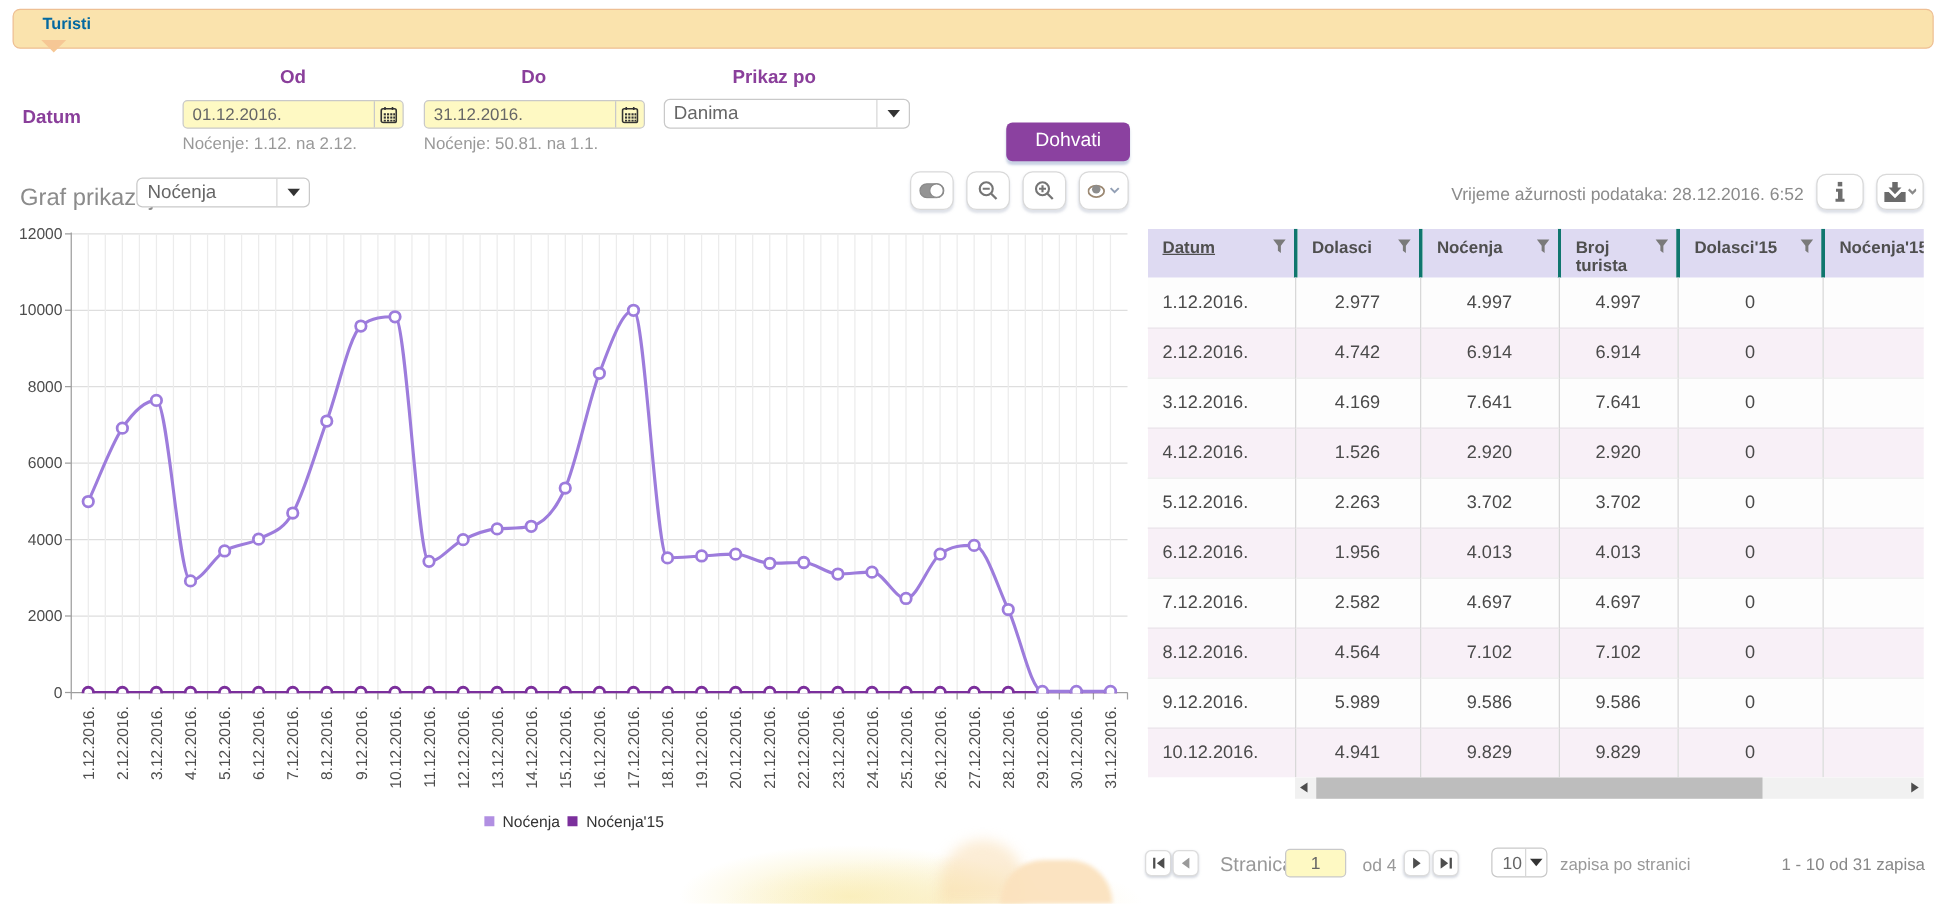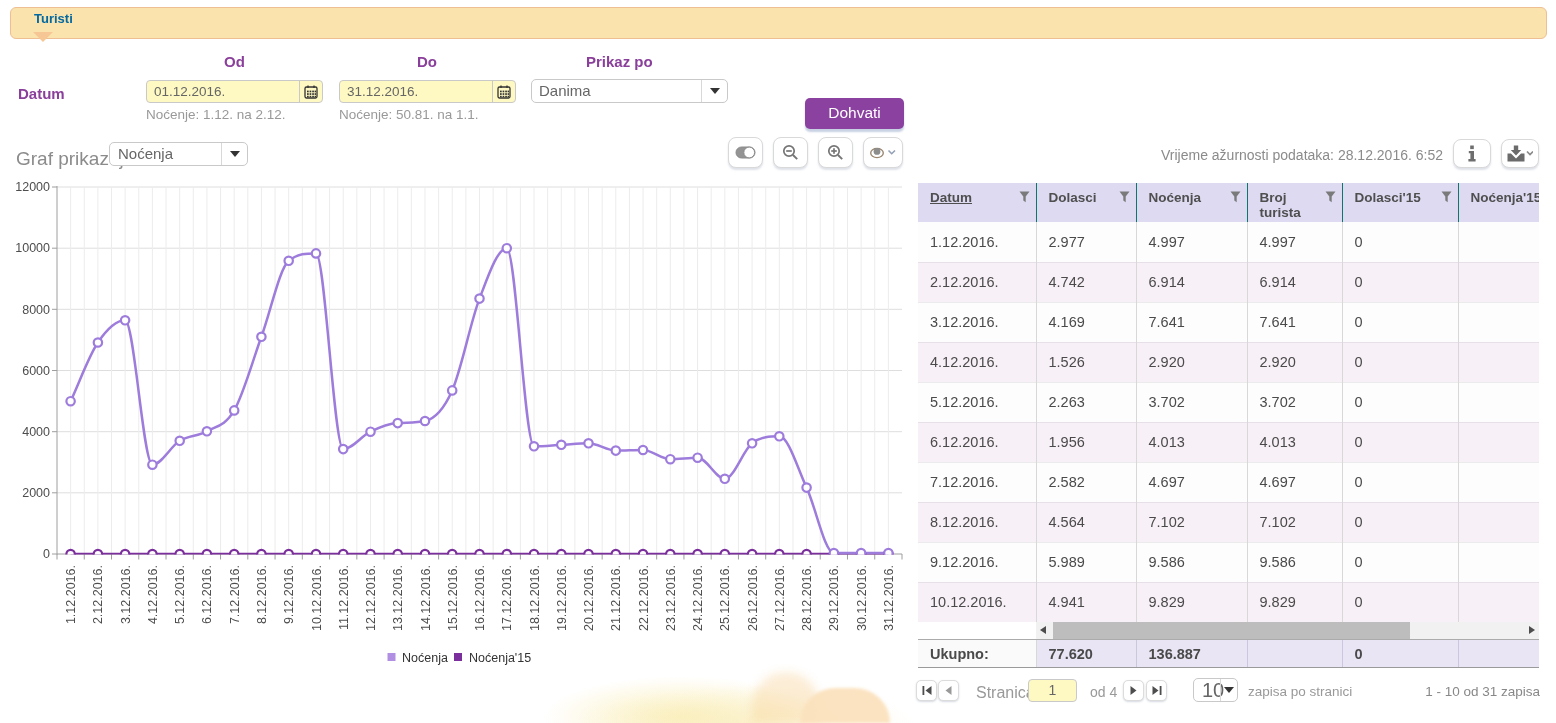--- a/index.html
+++ b/index.html
@@ -52,33 +52,33 @@
 #vrijeme { position:absolute; top:147px; right:113px; font-size:14px; color:#8b8b8b; }
 #chartwrap { position:absolute; left:0; top:178px; width:910px; height:492px; }
 
 
 #grid { position:absolute; left:918px; top:183px; width:621px; }
 #grid .clip { overflow:hidden; width:621px; position:relative; }
 table.g { border-collapse:collapse; table-layout:fixed; width:760px; }
 table.g td, table.g th { overflow:hidden; white-space:nowrap; }
 .ghead th {
   background:#dedaf2; color:#4f4f4f; font-size:13.5px; font-weight:bold; text-align:left;
-  vertical-align:top; padding:7px 11px 0 12px; height:39px; border-left:1px solid #0f766e;
+  vertical-align:top; padding:7px 11px 0 12px; height:39px; border-left:3px solid #0f766e;
   position:relative;
 }
 .ghead th:first-child { border-left:none; }
 .funnel { position:absolute; right:6px; top:8px; }
 .gbody td {
   height:40px; font-size:14.5px; color:#4a4a4a; padding:0 12px; border-left:1px solid #d8d8d8;
   border-top:1px solid #ebebeb; background:#fdfdfd;
 }
 .gbody tr:first-child td { border-top:none; }
 .gbody td:first-child { border-left:none; }
 .gbody tr.alt td { background:#f8f0f7; border-top-color:#e8e0e8; }
-.num { text-align:left; }
+.num { text-align:center; }
 #hscroll { position:relative; margin-left:118px; width:503px; height:17px; background:#f1f1f1; }
 #hscroll .thumb { position:absolute; left:17px; top:0; width:357px; height:17px; background:#bdbdbd; }
 #hscroll .la, #hscroll .ra { position:absolute; top:4px; width:0; height:0; border-top:4.5px solid transparent; border-bottom:4.5px solid transparent; }
 #hscroll .la { left:4px; border-right:6px solid #4d4d4d; }
 #hscroll .ra { right:4px; border-left:6px solid #4d4d4d; }
 #gfoot { border-top:1px solid #ababab; border-bottom:1px solid #9a9a9a; }
 #gfoot td { height:27px; font-size:14.5px; font-weight:bold; color:#4a4a4a; padding:0 12px; background:#e9e5f5; border-left:1px solid #cbc7dc; }
 #gfoot td:first-child { background:#fafafa; border-left:none; border-right:1px solid #d8d8d8; }
 
 
@@ -529,42 +529,20 @@
             <td class="num"></td>
           </tr>
   </tbody>
   </table>
   </div>
   <div id="hscroll">
       <span class="la"></span>
       <div class="thumb"></div>
       <span class="ra"></span>
     </div>
-  <div class="clip" id="gfoot">
-  <table class="g">
-        <colgroup>
-          <col style="width:118px">
-          <col style="width:100px">
-          <col style="width:111px">
-          <col style="width:95px">
-          <col style="width:116px">
-          <col style="width:220px">
-        </colgroup>
-  <tbody>
-          <tr>
-            <td>Ukupno:</td>
-            <td class="num">77.620</td>
-            <td class="num">136.887</td>
-            <td></td>
-            <td class="num">0</td>
-            <td></td>
-          </tr>
-  </tbody>
-      </table>
-  </div>
 </div>
 
 <div class="pbtn" style="left:916px; top:680px;">
     <svg width="10" height="9" viewBox="0 0 10 9">
       <rect x="0.5" y="0" width="1.8" height="9" fill="#4d4d4d"></rect>
       <path d="M9.5 0 V9 L3.5 4.5 Z" fill="#4d4d4d"></path>
     </svg>
   </div>
 <div class="pbtn" style="left:938px; top:680px;">
     <svg width="7" height="9" viewBox="0 0 7 9">
@@ -578,15 +556,15 @@
     <svg width="7" height="9" viewBox="0 0 7 9">
       <path d="M0.5 0 V9 L6.5 4.5 Z" fill="#4d4d4d"></path>
     </svg>
   </div>
 <div class="pbtn" style="left:1146px; top:680px;">
     <svg width="10" height="9" viewBox="0 0 10 9">
       <path d="M0.5 0 V9 L6.5 4.5 Z" fill="#4d4d4d"></path>
       <rect x="7.7" y="0" width="1.8" height="9" fill="#4d4d4d"></rect>
     </svg>
   </div>
-<div class="sel" style="left:1193px; top:678px; width:45px; height:24px; line-height:22px; padding-left:8px; font-size:20px;">10<span class="arr" style="width:17px;"></span></div>
+<div class="sel" style="left:1193px; top:678px; width:45px; height:24px; line-height:22px; padding-left:8px; font-size:14px;">10<span class="arr" style="width:17px;"></span></div>
 <span class="ptxt" style="left:1248px; top:684px; font-size:13.5px;">zapisa po stranici</span>
 <span class="ptxt" style="right:16px; top:684px; color:#888; font-size:13.5px;">1 - 10 od 31 zapisa</span>
 
 </body></html>

